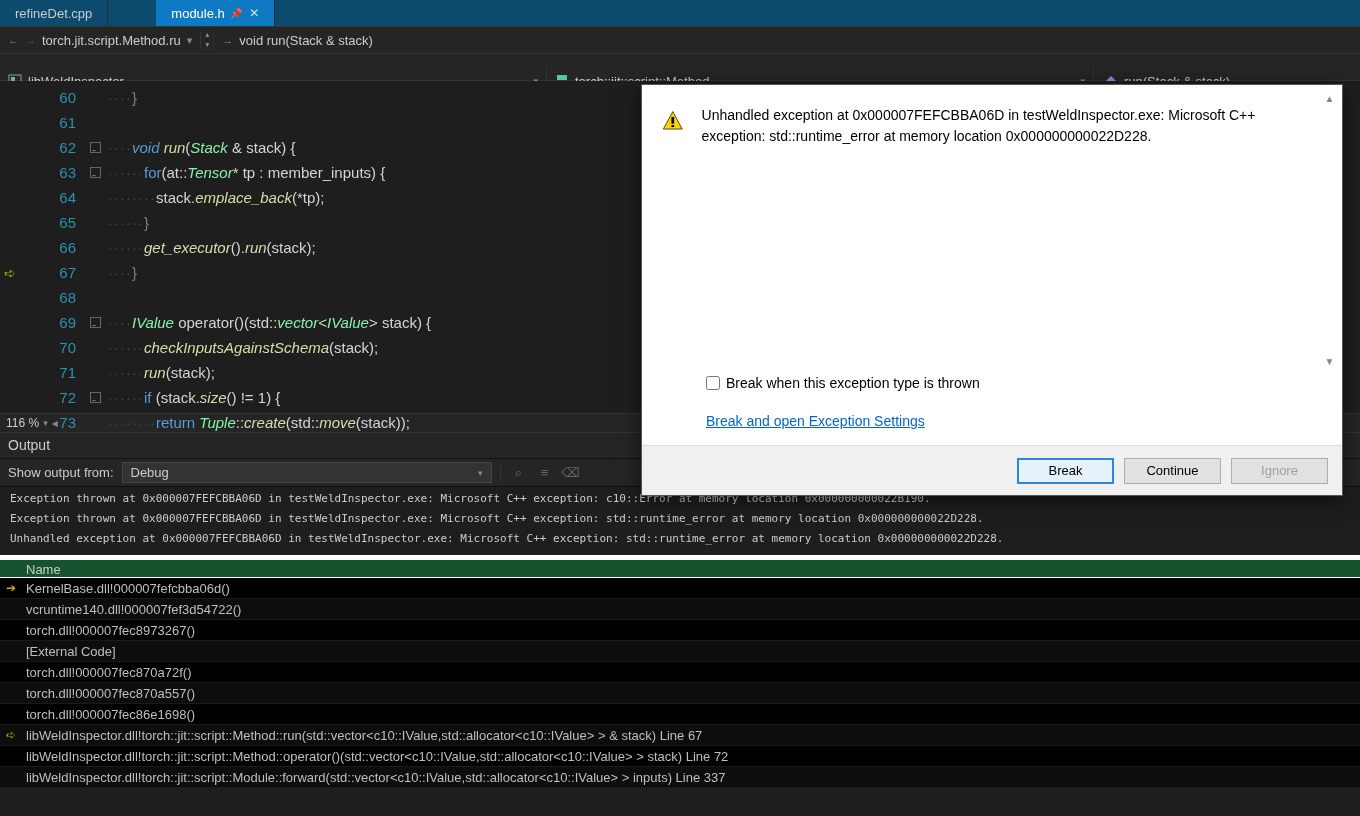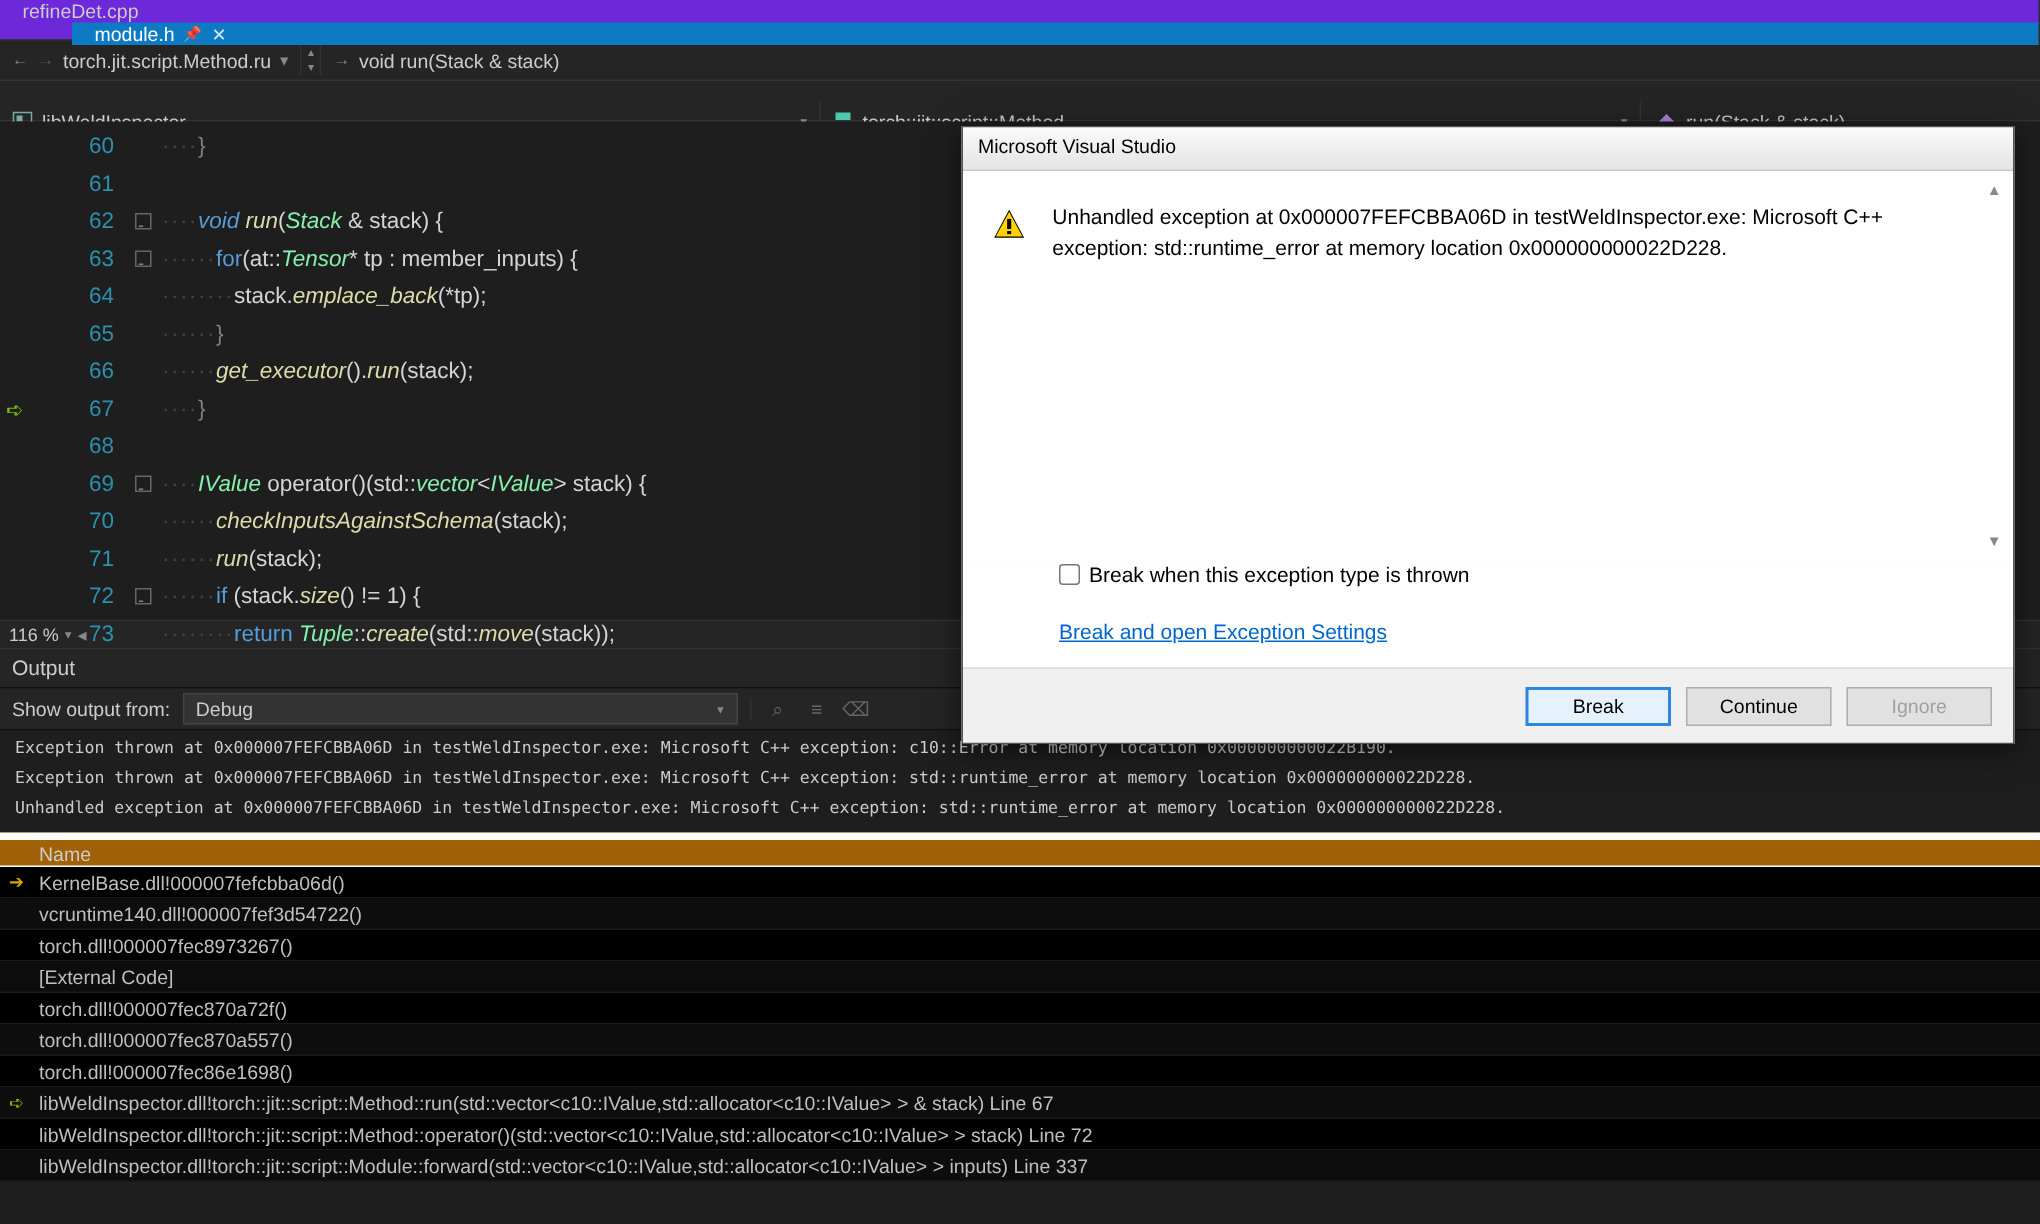--- a/index.html
+++ b/index.html
@@ -1,17 +1,17 @@
 <!DOCTYPE html>
 <html><head>
 <meta charset="utf-8">
 <style>
   * { margin:0; padding:0; box-sizing:border-box; font-family:"Segoe UI",Tahoma,sans-serif; }
   body { width:1360px; height:816px; background:#1e1e1e; color:#ccc; font-size:13px; overflow:hidden; position:relative; }
-  .tabbar { height:26px; background:#6d28d9; display:flex; align-items:stretch;flex-direction:column; }
+  .tabbar { height:26px; background:#0c4a6e; display:flex; align-items:stretch; }
   .tab { padding:0 15px; display:flex; align-items:center; gap:6px; border-right:1px solid #2d2d2d; cursor:pointer; }
   .tab.active { background:#0e7ac4; color:#fff;margin-left:48px; }
   .tab .close { font-size:12px; color:#fff; opacity:.8; }
   .tab .pin { font-size:10px; color:#fff; }
   .navbar { height:28px; background:#252526; display:flex; align-items:center; border-top:1px solid #333; border-bottom:1px solid #333; }
   .nav-seg { display:flex; align-items:center; gap:6px; padding:0 8px; }
   .nav-arrow { color:#888; font-size:11px; cursor:pointer; }
   .nav-choosers { display:flex; flex-direction:column; padding:0 4px; border-left:1px solid #333; border-right:1px solid #333; }
   .nav-choosers span { font-size:8px; line-height:10px; color:#888; cursor:pointer; }
   .contextbar { height:27px; background:#252526; display:flex; align-items:center; border-bottom:1px solid #333; }
@@ -39,21 +39,21 @@
   .arrow-ind { position:absolute; left:4px; top:184px; color:#7fba00; font-size:14px;}
   .zoombar { height:20px; background:#252526; display:flex; align-items:center; padding:0 6px; gap:4px; font-size:12px; border-top:1px solid #333; border-bottom:1px solid #333; }
   .zoombar .drop{color:#888;font-size:9px;}
   .output-title { height:26px; background:#252526; padding:4px 8px; font-size:14px; color:#ccc; border-bottom:1px solid #111; }
   .output-tools { height:28px; background:#252526; display:flex; align-items:center; padding:0 8px; gap:8px; border-bottom:1px solid #111; }
   .output-select { background:#333; border:1px solid #444; color:#ccc; padding:2px 8px; width:370px; display:flex; align-items:center; justify-content:space-between; }
   .output-icons { display:flex; gap:6px; color:#666; border-left:1px solid #333; padding-left:8px; }
   .output-icons span{width:20px;text-align:center; cursor:pointer;}
   .output-body { height:68px; background:#1e1e1e; padding:2px 10px; font-family:"NSimSun",Consolas,monospace; font-size:11px; line-height:20px; color:#ccc; white-space:pre; overflow:hidden; }
   .callstack { background:#000; }
-  .cs-header { height:23px; background:#a16207; padding:2px 26px; font-size:13px; color:#ccc; border-bottom:1px solid #ffffff; border-top:5px solid #ffffff;}
+  .cs-header { height:23px; background:#14532d; padding:2px 26px; font-size:13px; color:#ccc; border-bottom:1px solid #ffffff; border-top:5px solid #ffffff;}
   .cs-row { height:21px; padding:0 6px; display:flex; align-items:center; gap:6px; font-size:13px; color:#bfbfbf; border-bottom:1px solid #1a1a1a;}
   .cs-row.alt{background:#0d0d0d;}
   .cs-arrow{color:#d8a200;width:14px;font-size:12px;}
   .cs-arrow.green{color:#7fba00;}
   .cs-name{white-space:nowrap;overflow:hidden;text-overflow:ellipsis;}
   .dialog { position:absolute; left:641px; top:84px; width:702px; height:412px; background:#f0f0f0; border:1px solid #555; box-shadow:0 4px 20px rgba(0,0,0,.6); display:flex; flex-direction:column; }
   .dlg-title { height:29px; background:linear-gradient(#fafafa,#e4e4e4); border-bottom:1px solid #c8c8c8; color:#000; padding:5px 10px; font-size:13px; }
   .dlg-body { flex:1; background:#fff; padding:20px; display:flex; gap:18px; color:#000; position:relative; }
   .dlg-warn { width:35px; height:32px; }
   .dlg-text { font-size:14px; line-height:21px; color:#000; }
@@ -244,21 +244,20 @@
       <span class="cs-arrow"></span>
       <span class="cs-name">libWeldInspector.dll!torch::jit::script::Method::operator()(std::vector&lt;c10::IValue,std::allocator&lt;c10::IValue&gt; &gt; stack) Line 72</span>
     </div>
   <div class="cs-row alt">
       <span class="cs-arrow"></span>
       <span class="cs-name">libWeldInspector.dll!torch::jit::script::Module::forward(std::vector&lt;c10::IValue,std::allocator&lt;c10::IValue&gt; &gt; inputs) Line 337</span>
     </div>
 </div>
 
 <div class="dialog">
-  <div class="dlg-title">Microsoft Visual Studio</div>
   <div class="dlg-body">
     <svg class="dlg-warn" viewBox="0 0 32 32">
         <path d="M16 2 L30 28 L2 28 Z" fill="#ffd200" stroke="#000" stroke-width="1"></path>
         <rect x="14" y="10" width="4" height="10" fill="#000"></rect>
         <rect x="14" y="22" width="4" height="3" fill="#000"></rect>
       </svg>
     <div class="dlg-text">Unhandled exception at 0x000007FEFCBBA06D in testWeldInspector.exe: Microsoft C++ exception: std::runtime_error at memory location 0x000000000022D228.</div>
     <div class="dlg-scroll">
         <span>▲</span>
         <span>▼</span>

